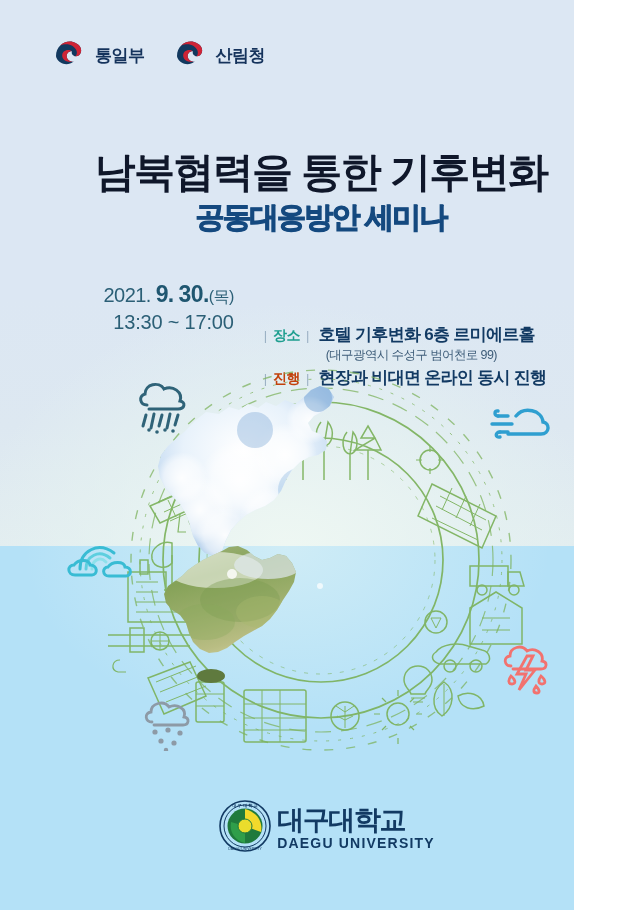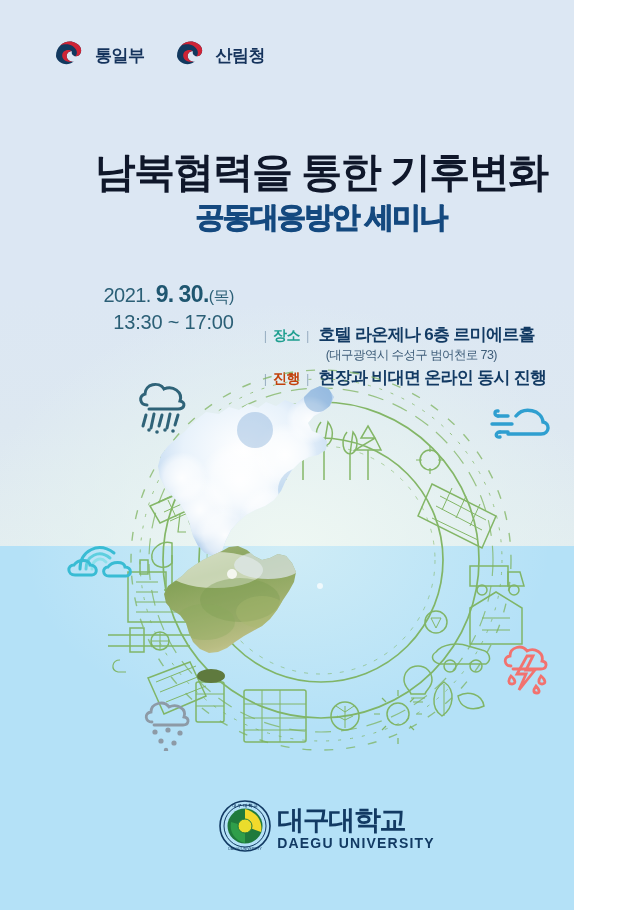--- a/index.html
+++ b/index.html
@@ -252,23 +252,23 @@
         <span class="big">30.</span><span class="dow">(목)</span>
       </div>
       <div class="info-time">13:30 ~ 17:00</div>
     </div>
 
     <div class="info-right">
       <div class="info-row">
         <span class="bar">|</span>
         <span class="lbl place">장소</span>
         <span class="bar">|</span>
-        <span class="val">호텔 라온제나 6층 르미에르홀</span>
+        <span class="val">호텔 기후변화 6층 르미에르홀</span>
       </div>
-      <div class="addr">(대구광역시 수성구 범어천로 73)</div>
+      <div class="addr">(대구광역시 수성구 범어천로 99)</div>
       <div class="info-row">
         <span class="bar">|</span>
         <span class="lbl mode">진행</span>
         <span class="bar">|</span>
         <span class="val">현장과 비대면 온라인 동시 진행</span>
       </div>
     </div>
 
   </div>
 

